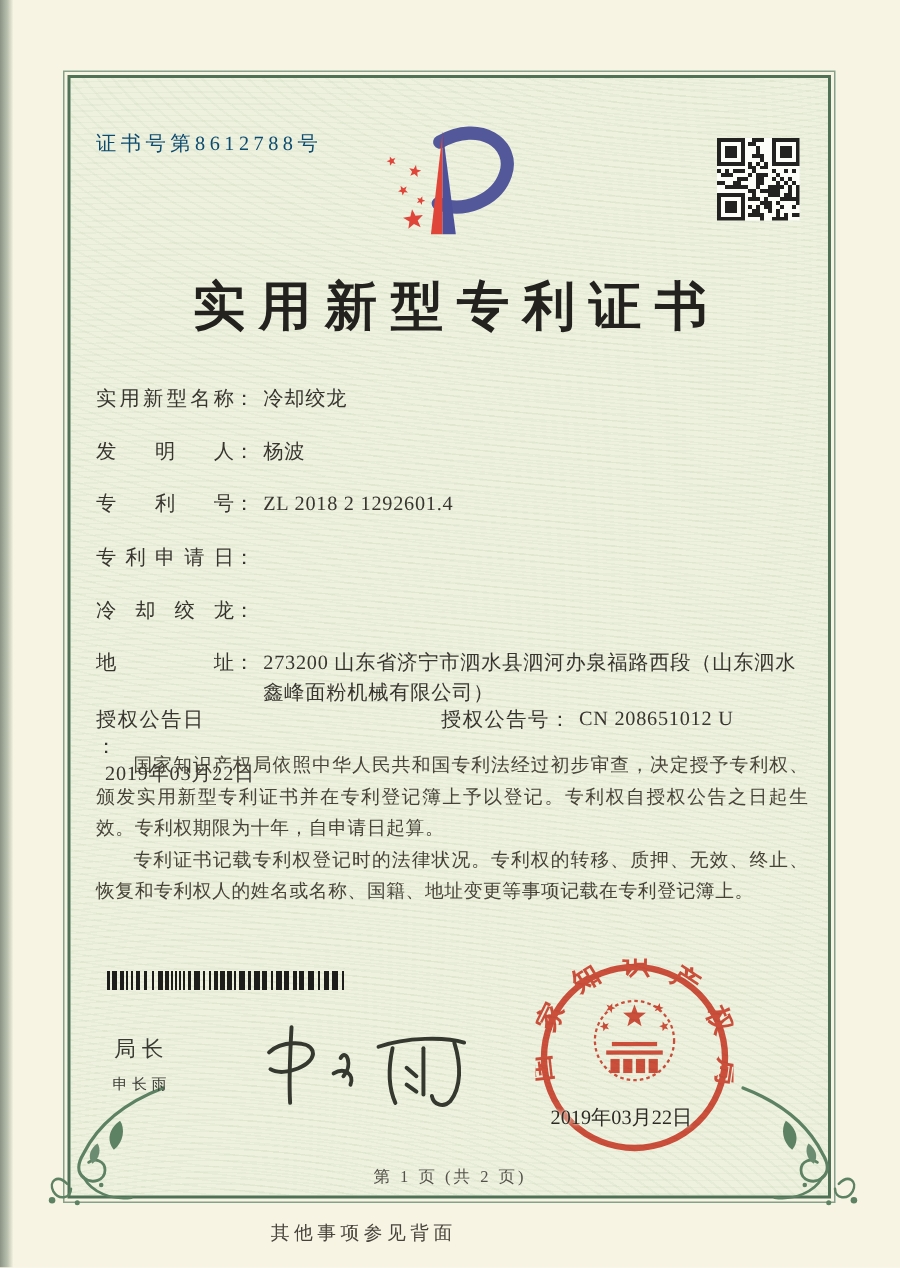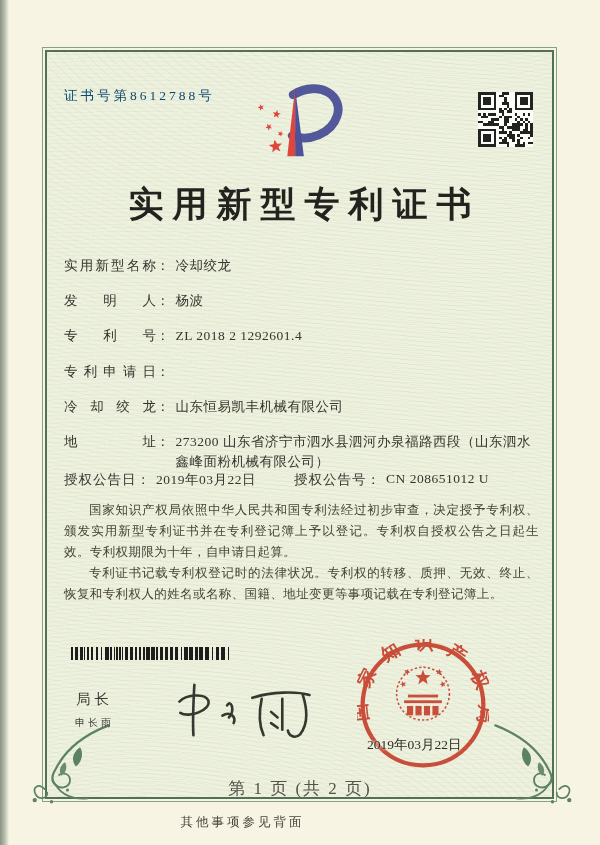--- a/index.html
+++ b/index.html
@@ -44,40 +44,40 @@
     font-size:13.5px; color:#38352f; display:flex; line-height:1.5;
   }
   .field-label {
     display:inline-block; width:92px; flex:0 0 92px;
     text-align:justify; text-align-last:justify;font-family:Liberation Serif, serif;
   }
   .field-colon { flex:0 0 auto; }
   .field-value { margin-left:6px; letter-spacing:.5px; }
   .grant-row { position:absolute; left:64px; top:471px; width:476px; font-size:13.5px; }
   .grant-group { position:absolute; top:0; display:flex; }
-  .grant-a { left:0; }
+  .grant-a { left:0;flex-direction:column; }
   .grant-b { left:230px; }
   .grant-label { letter-spacing:1px; }
   .paragraphs {
     position:absolute; left:64px; top:500px; width:475px;
     font-size:12.5px; line-height:21px; color:#474337;
     text-align:justify; letter-spacing:.4px;
   }
   .paragraphs p { text-indent:2em; }
   .barcode { position:absolute; left:71px; top:647px; width:160px; height:13px; }
   .director-label { position:absolute; left:76px; top:690px; font-size:14.5px; letter-spacing:4px; color:#3a3a34; }
   .director-name  { position:absolute; left:75px; top:716px; font-size:10px; letter-spacing:3px; color:#3a3a34; }
   .signature { position:absolute; left:168px; top:681px; width:150px; height:58px; }
   .seal { position:absolute; left:357px; top:639px; width:132px; height:132px; opacity:.9; mix-blend-mode:multiply; }
   .seal-date {
     position:absolute; left:367px; top:736px; width:110px;
     font-size:13.5px; color:#2d2a25;
     text-shadow:0 0 3px #eef1de, 0 0 2px #eef1de;
   }
-  .page-info { position:absolute; left:0; top:777px; width:600px; text-align:center; font-size:17px; letter-spacing:2px; color:#55514a; }
+  .page-info { position:absolute; left:0; top:777px; width:600px; text-align:center; font-size:11px; letter-spacing:2px; color:#55514a; }
   .footer-note { position:absolute; left:0; top:814px; width:485px; text-align:center; font-size:12.5px; letter-spacing:3px; color:#47433a; }
   .ornament { position:absolute; width:84px; height:84px; }
   .orn-bl { left:28px; top:722px; }
   .orn-br { left:492px; top:722px; transform:scaleX(-1); }
 </style>
 </head>
 <body>
 
 <div class="scan-edge"></div>
 
@@ -283,21 +283,20 @@
     <span class="field-colon">：</span>
   <span class="field-value">ZL 2018 2 1292601.4</span>
 </div>
 <div class="field-row" style="top:362px">
   <span class="field-label">专利申请日</span>
     <span class="field-colon">：</span>
 </div>
 <div class="field-row" style="top:397px">
   <span class="field-label">冷却绞龙</span>
     <span class="field-colon">：</span>
-  <span class="field-value">山东恒易凯丰机械有限公司</span>
 </div>
 <div class="field-row" style="top:432px">
   <span class="field-label">地址</span>
     <span class="field-colon">：</span>
   <span class="field-value">273200 山东省济宁市泗水县泗河办泉福路西段（山东泗水鑫峰面粉机械有限公司）</span>
 </div>
 
 <div class="grant-row">
   <span class="grant-group grant-a">
     <span class="grant-label">授权公告日</span>

